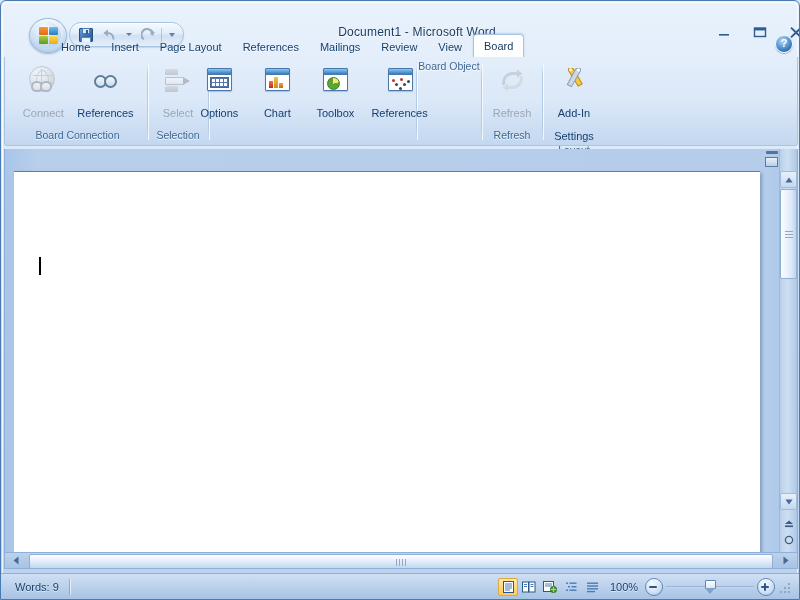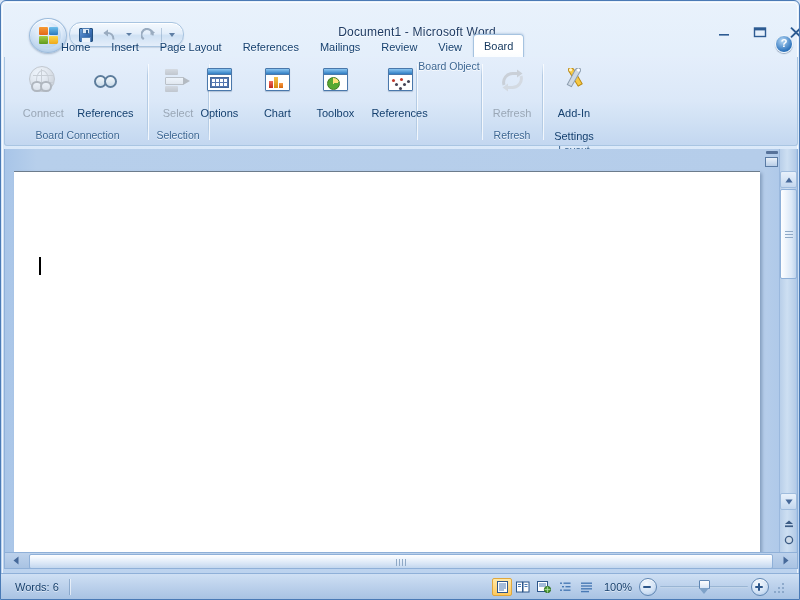--- a/index.html
+++ b/index.html
@@ -292,21 +292,21 @@
     position:absolute;left:0;bottom:0;width:800px;height:26px;
     background:linear-gradient(to bottom,#cfe0f4 0%,#bdd2ec 45%,#a9c3e3 100%);
     border-top:1px solid #8fb0d8;box-sizing:border-box;
     display:flex;align-items:center;
   }
   .st-words{
     margin-left:14px;font-size:11px;color:#17406d;padding-right:10px;
     text-shadow:0 1px 0 rgba(255,255,255,.6);cursor:pointer;
   }
   .st-div{width:1px;height:16px;background:rgba(110,145,185,.6);box-shadow:1px 0 0 rgba(255,255,255,.6);}
-  .st-right{margin-left:auto;display:flex;align-items:center;gap:4px;padding-right:14px;}
+  .st-right{margin-left:auto;display:flex;align-items:center;gap:4px;padding-right:8px;}
   .viewbtns{display:flex;align-items:center;gap:1px;padding:1px;}
   .vbtn{width:18px;height:16px;display:flex;align-items:center;justify-content:center;cursor:pointer;border:1px solid transparent;border-radius:2px;position:relative;}
   .vbtn.sel{background:linear-gradient(to bottom,#ffe9a8,#ffc95c);border-color:#e0a73c;}
   .zoomtxt{font-size:11px;color:#17406d;width:34px;text-align:center;cursor:pointer;text-shadow:0 1px 0 rgba(255,255,255,.6);}
   .zoomctl{display:flex;align-items:center;gap:3px;}
   .zbtn{width:16px;height:16px;border-radius:50%;cursor:pointer;
     background:radial-gradient(circle at 40% 30%,#f6fafe,#cfe0f4 60%,#9fbcdd);
     border:1px solid #5f86b3;position:relative;box-shadow:inset 0 1px 0 #fff;}
   .zbtn:before{content:"";position:absolute;left:3px;top:7px;width:8px;height:2px;background:#2d568a;border-radius:1px;}
   .zbtn.plus:after{content:"";position:absolute;left:6px;top:4px;width:2px;height:8px;background:#2d568a;border-radius:1px;}
@@ -629,21 +629,21 @@
       <i class="grip"></i>
     </div>
     <div class="hbtn" style="position:absolute;right:3px;">
       <svg width="6" height="9" viewBox="0 0 6 9">
         <path d="M5.5 4.5 L0.5 0.6 L0.5 8.4 Z" fill="#46699a"></path>
       </svg>
     </div>
   </div>
 
   <div class="status">
-    <div class="st-words">Words: 6</div>
+    <div class="st-words">Words: 9</div>
     <div class="st-div"></div>
 
     <div class="st-right">
       <div class="viewbtns">
         <div class="vbtn sel">
           <svg width="13" height="12" viewBox="0 0 13 12">
             <rect x="1.5" y="0.5" width="10" height="11" fill="#fff" stroke="#2d568a"></rect>
             <rect x="3" y="2.5" width="7" height="1" fill="#4a7ab5"></rect>
             <rect x="3" y="4.5" width="7" height="1" fill="#4a7ab5"></rect>
             <rect x="3" y="6.5" width="7" height="1" fill="#4a7ab5"></rect>

